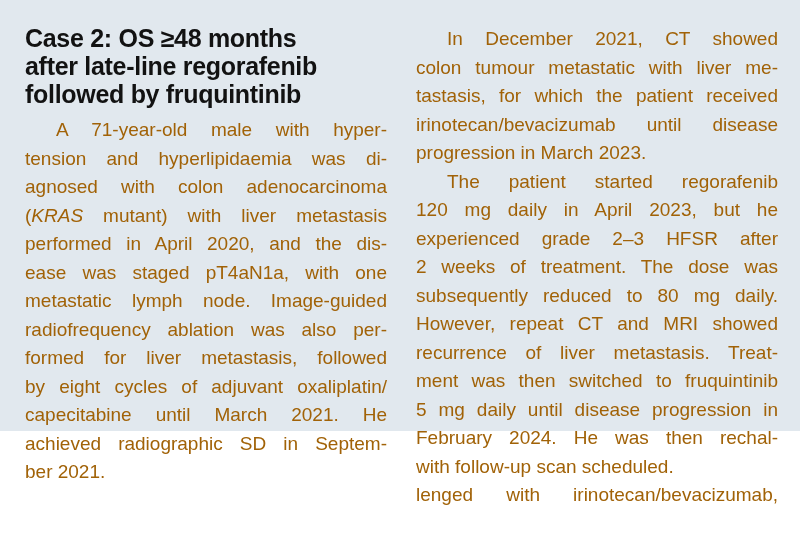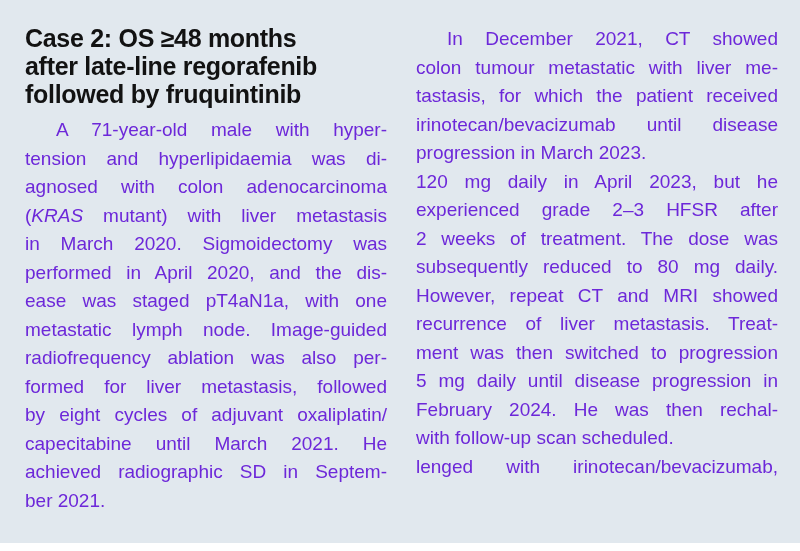--- a/index.html
+++ b/index.html
@@ -7,21 +7,21 @@
     padding: 0;
     width: 800px;
     height: 551px;
     overflow: hidden;
     background: #ffffff;
   }
   .panel {
     position: absolute;
     left: 0; top: 0;
     width: 800px;
-    height: 543px;
+    height: 431px;
     background: #e1e8ee;
     font-family: "Liberation Sans", "DejaVu Sans", sans-serif;
   }
   .col {
     position: absolute;
     top: 24px;
     width: 362px;
   }
   .col-left  { left: 25px; }
   .col-right { left: 416px; top: 25px; }
@@ -32,21 +32,21 @@
     font-weight: 700;
     line-height: 28px;
     letter-spacing: -0.3px;
     margin: 0 0 8px 0;
   }
   .title .tline {
     white-space: nowrap;
   }
 
   .body-text {
-    color: #6d28d9;
+    color: #a16207;
     font-size: 19px;
     line-height: 28.5px;
   }
   .line {
     text-align: justify;
     text-align-last: justify;
     height: 28.5px;
     white-space: nowrap;
   }
   .line.first {
@@ -69,21 +69,20 @@
     <h1 class="title">
       <div class="tline">Case 2: OS ≥48 months</div>
       <div class="tline">after late-line regorafenib</div>
       <div class="tline">followed by fruquintinib</div>
     </h1>
     <div class="body-text">
       <div class="line first">A 71-year-old male with hyper-</div>
       <div class="line">tension and hyperlipidaemia was di-</div>
       <div class="line">agnosed with colon adenocarcinoma</div>
       <div class="line"><span>(</span><i>KRAS</i><span> mutant) with liver metastasis</span></div>
-      <div class="line">in March 2020. Sigmoidectomy was</div>
       <div class="line">performed in April 2020, and the dis-</div>
       <div class="line">ease was staged pT4aN1a, with one</div>
       <div class="line">metastatic lymph node. Image-guided</div>
       <div class="line">radiofrequency ablation was also per-</div>
       <div class="line">formed for liver metastasis, followed</div>
       <div class="line">by eight cycles of adjuvant oxaliplatin/</div>
       <div class="line">capecitabine until March 2021. He</div>
       <div class="line">achieved radiographic SD in Septem-</div>
       <div class="line end">ber 2021.</div>
     </div>
@@ -91,27 +90,28 @@
 
   <div class="col col-right body-text">
     <div>
       <div class="line first">In December 2021, CT showed</div>
       <div class="line">colon tumour metastatic with liver me-</div>
       <div class="line">tastasis, for which the patient received</div>
       <div class="line">irinotecan/bevacizumab until disease</div>
       <div class="line end">progression in March 2023.</div>
     </div>
     <div>
+      <div class="line first">The patient started regorafenib</div>
       <div class="line">120 mg daily in April 2023, but he</div>
       <div class="line">experienced grade 2–3 HFSR after</div>
       <div class="line">2 weeks of treatment. The dose was</div>
       <div class="line">subsequently reduced to 80 mg daily.</div>
       <div class="line">However, repeat CT and MRI showed</div>
       <div class="line">recurrence of liver metastasis. Treat-</div>
-      <div class="line">ment was then switched to progression</div>
+      <div class="line">ment was then switched to fruquintinib</div>
       <div class="line">5 mg daily until disease progression in</div>
       <div class="line">February 2024. He was then rechal-</div>
       <div class="line end">with follow-up scan scheduled.</div>
       <div class="line">lenged with irinotecan/bevacizumab,</div>
     </div>
   </div>
 
 </div>
 
 </body></html>

